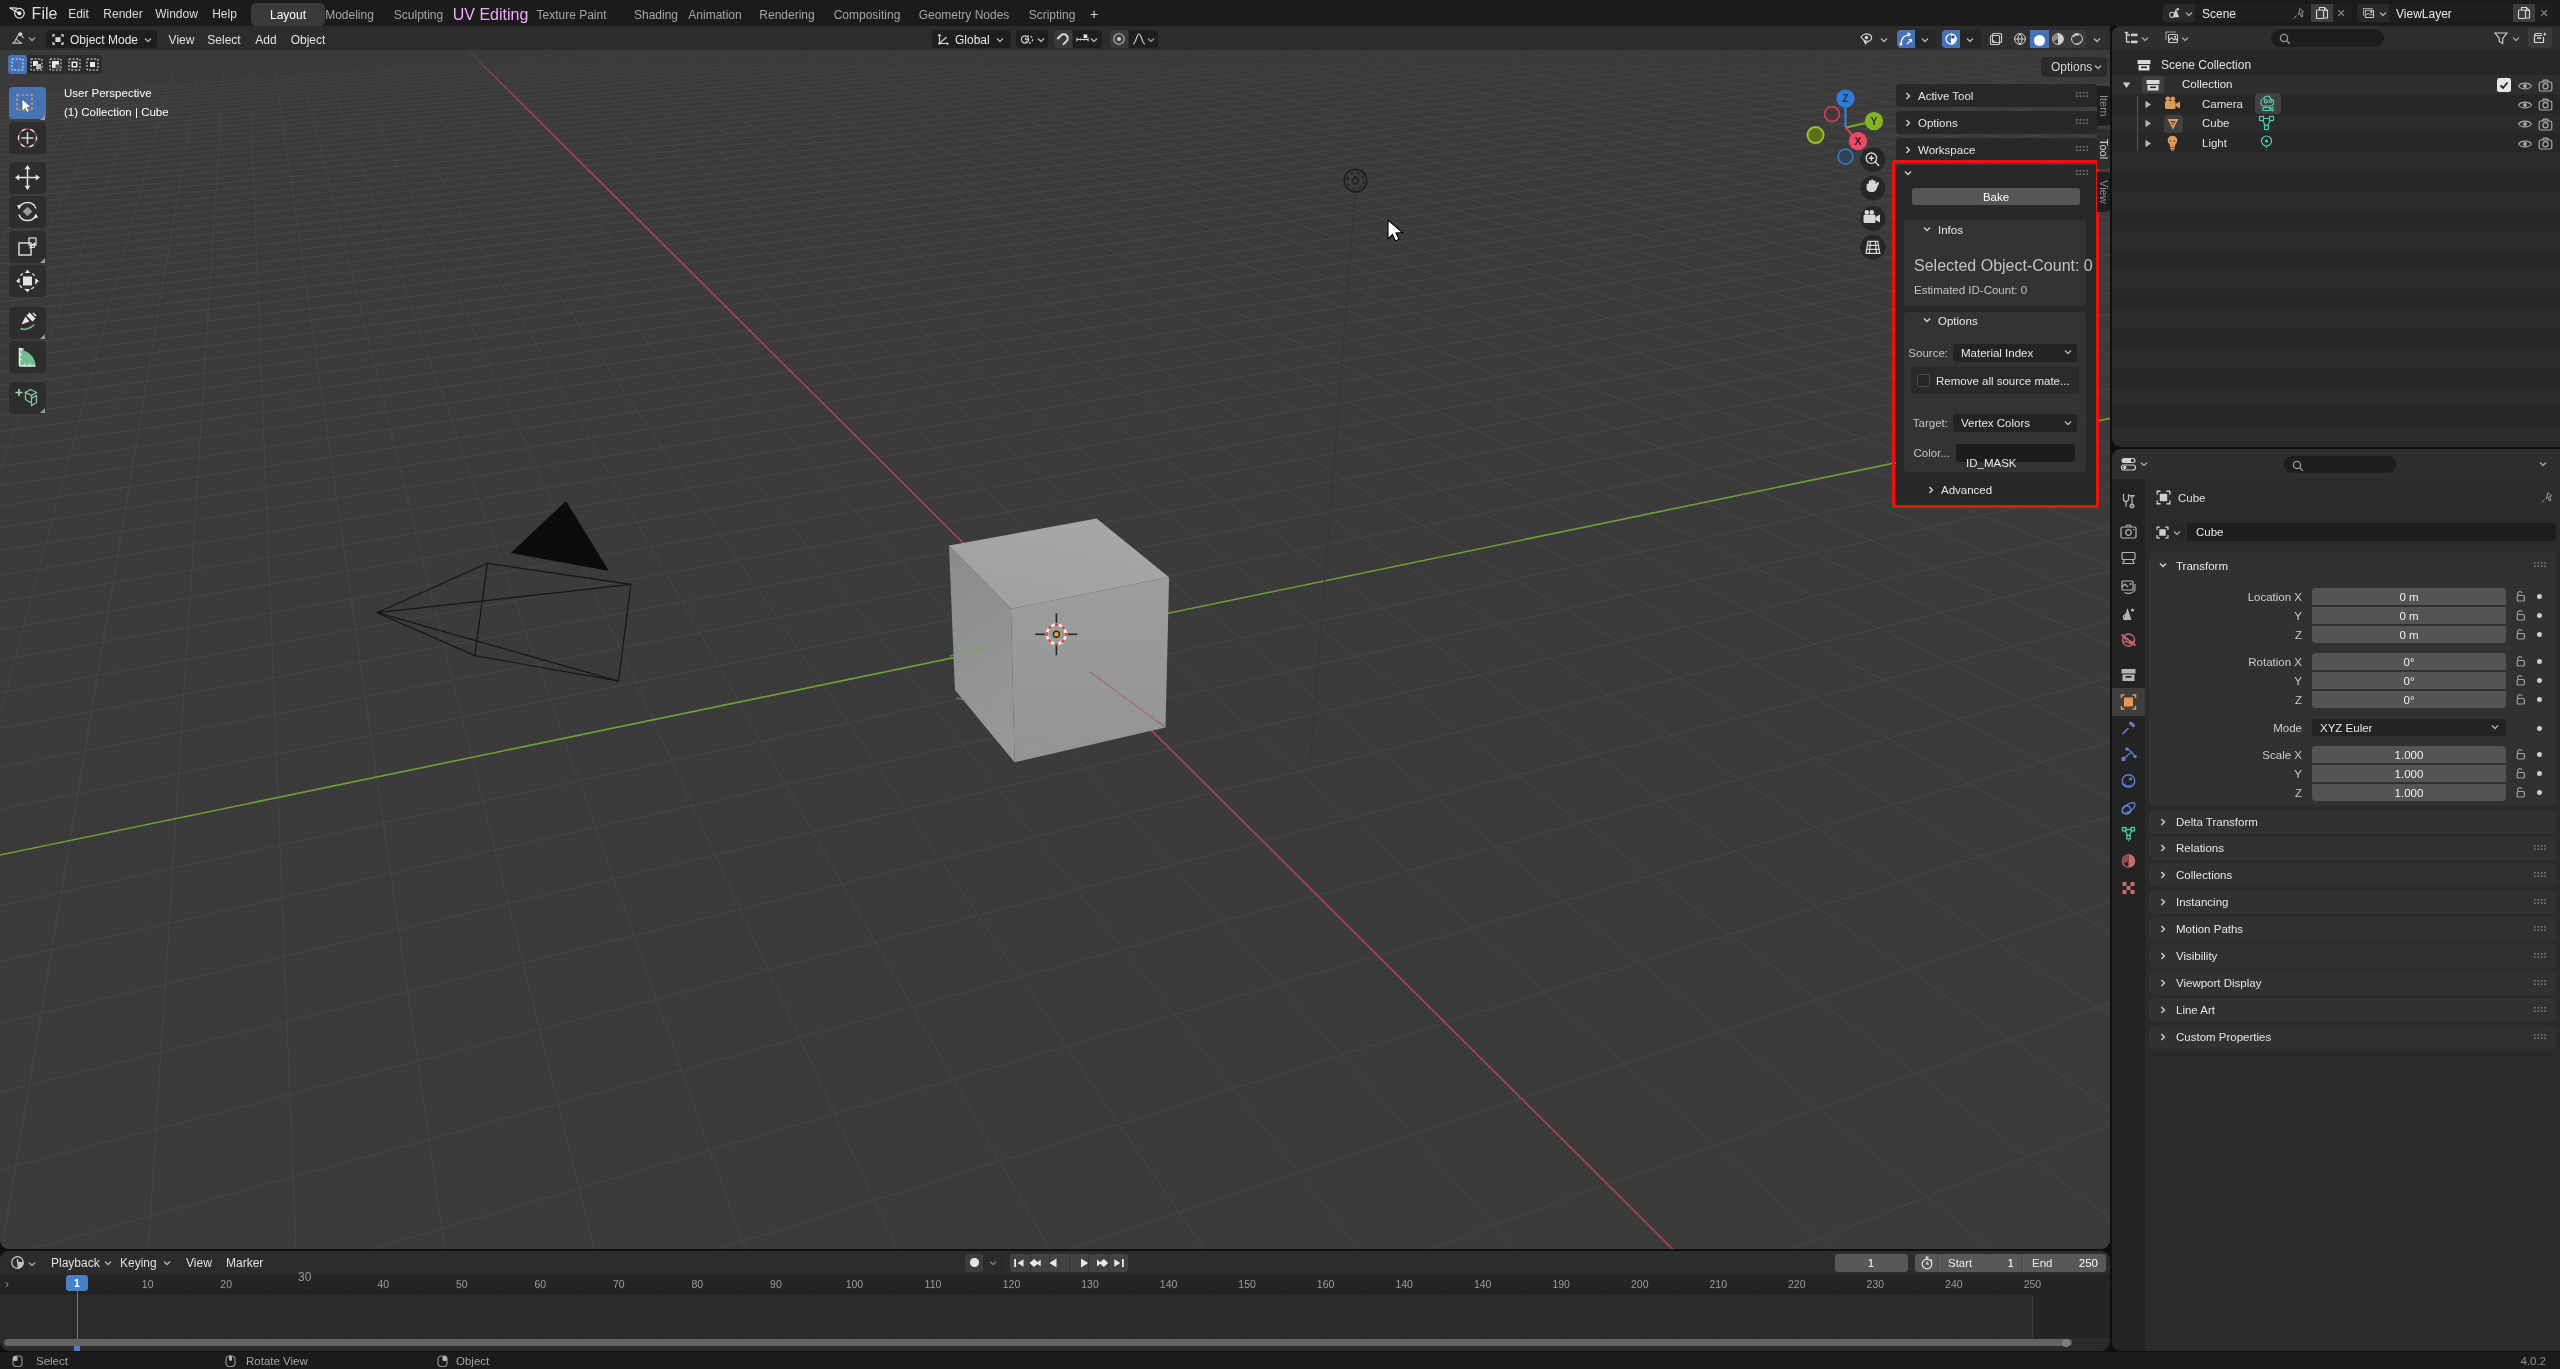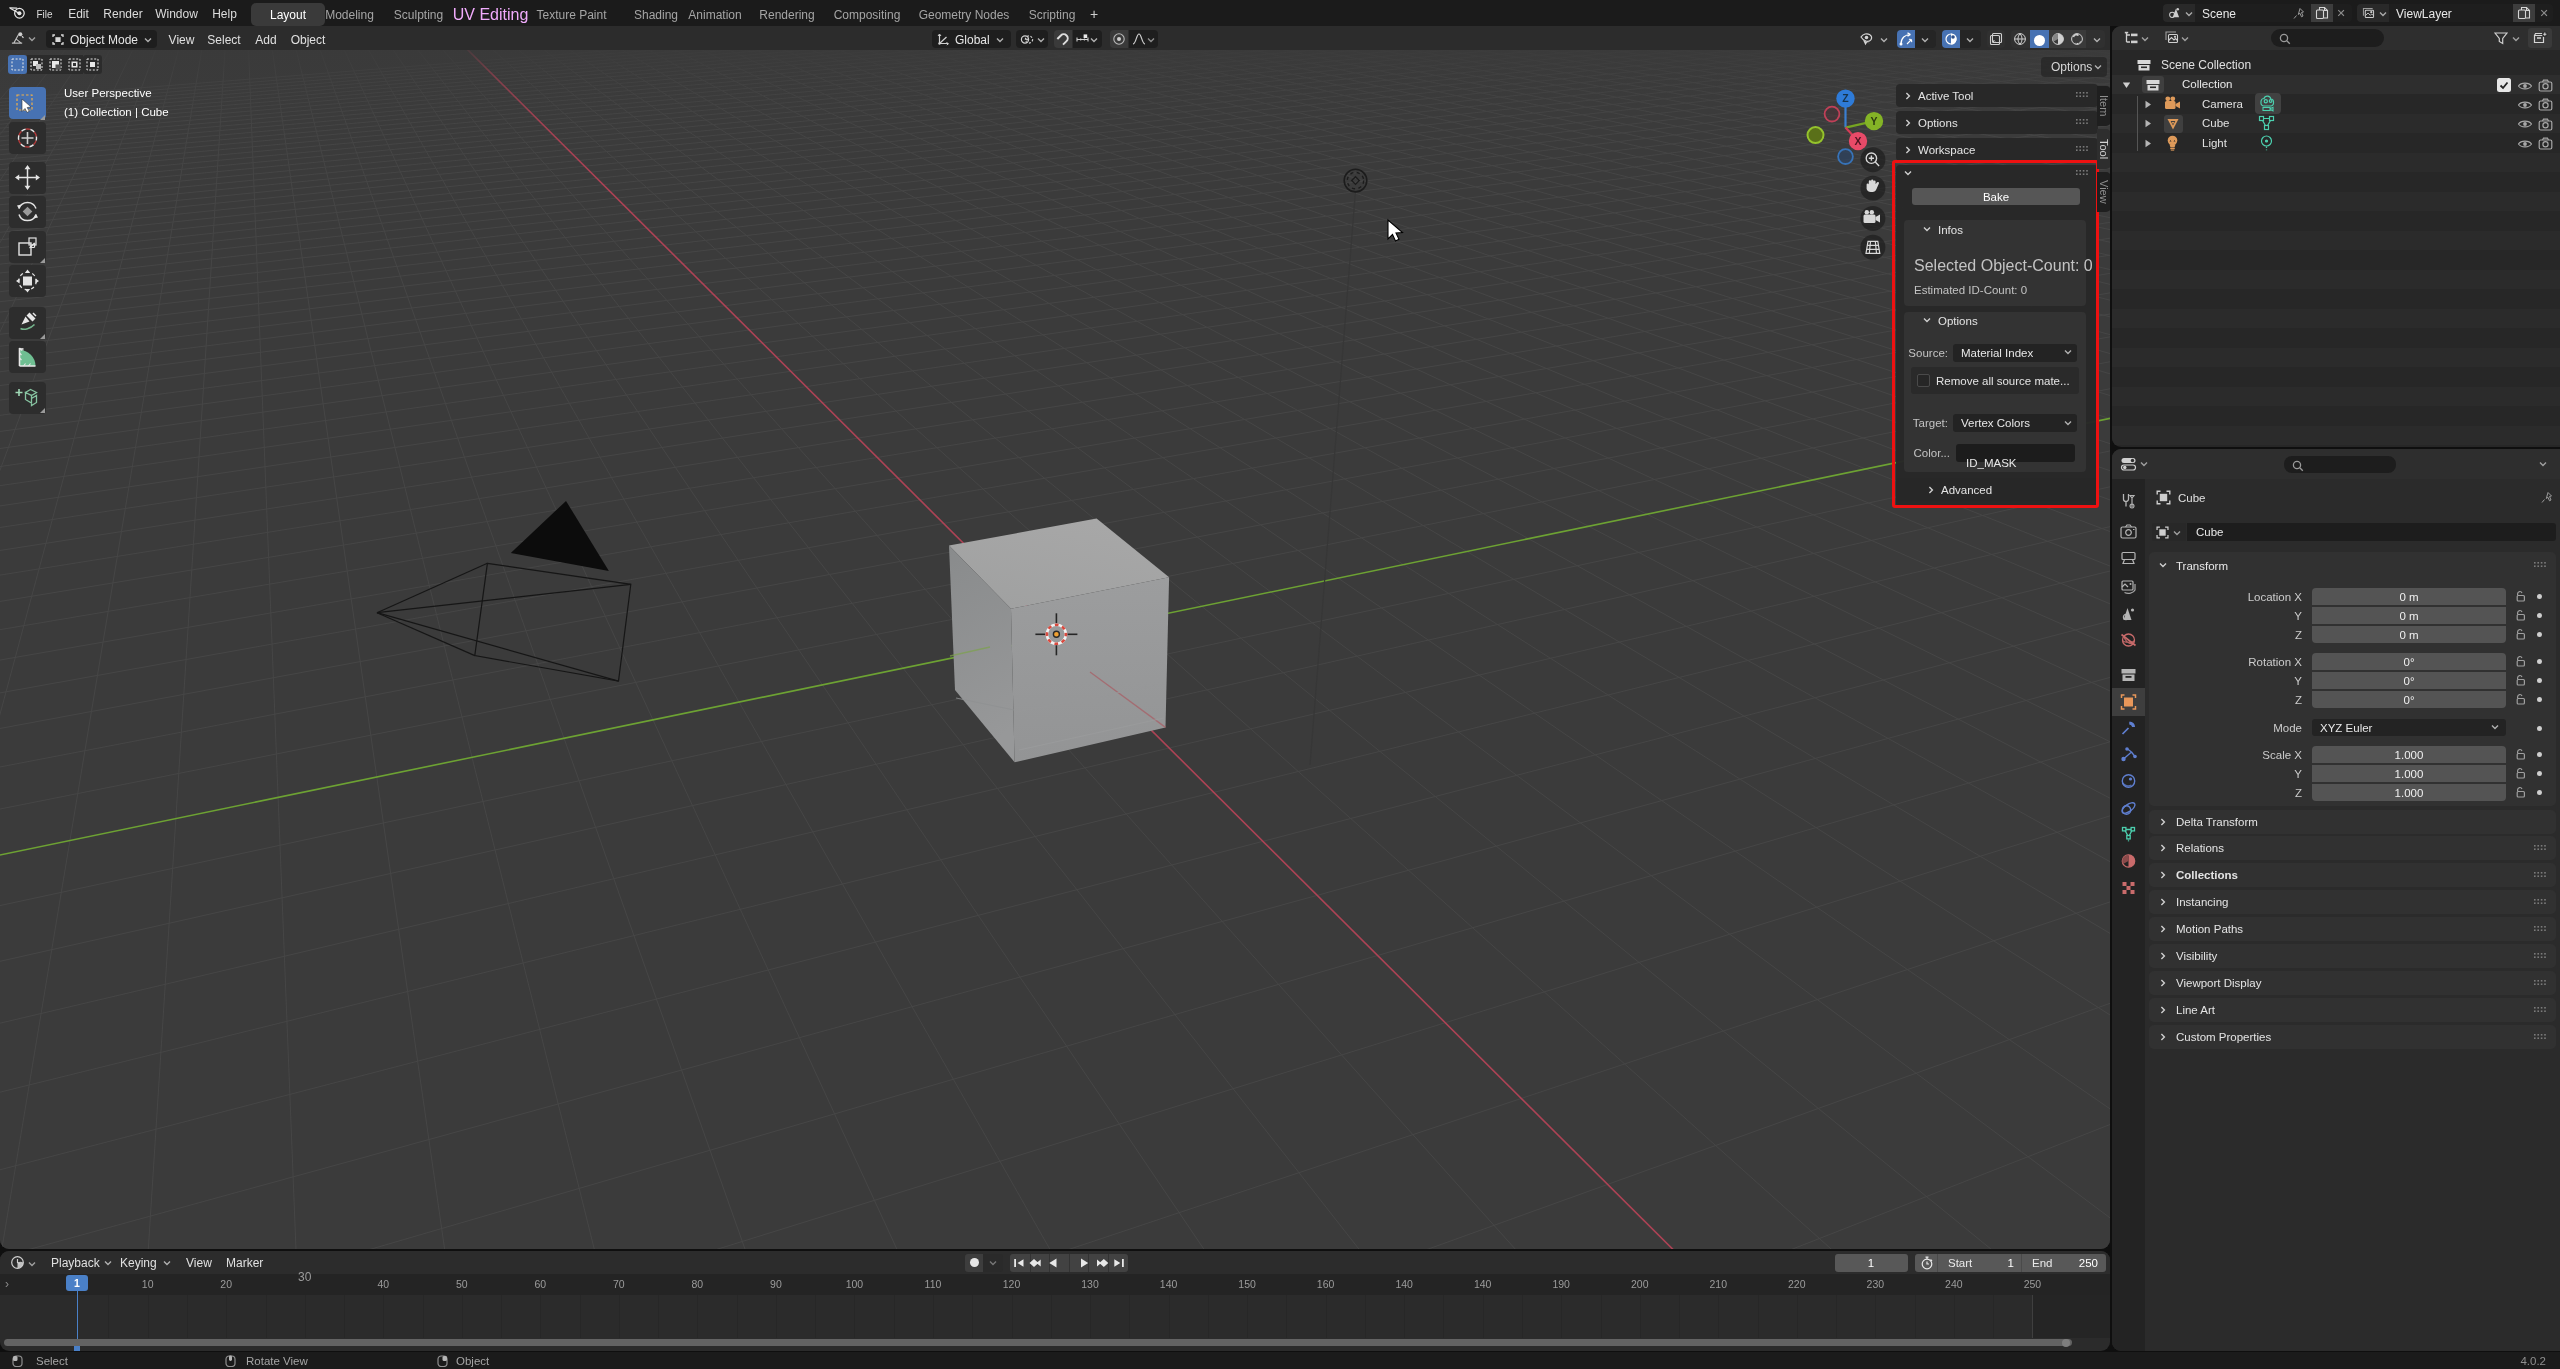--- a/index.html
+++ b/index.html
@@ -9,21 +9,21 @@
 <div class="abs" style="left:0;top:0;width:2560px;height:1369px;background:#0f0f0f;">
 <div class="abs" style="left:0px;top:0px;width:2560px;height:26px;background:#1b1b1b;border-radius:0px;"></div>
     <svg class="abs" style="left:9px;top:5px" width="17" height="15" viewBox="0 0 22 18">
 <g stroke="#e8e8e8" stroke-width="1.6" fill="none">
 <circle cx="13.5" cy="10" r="6.2"></circle>
 <path d="M1.5,3.5 L13,10"></path>
 <path d="M1,3 L10,3.2" stroke-linecap="round"></path>
 </g>
       <circle cx="13.5" cy="10" r="2.6" fill="#e8e8e8"></circle>
     </svg>
-    <div class="txt" style="left:44.5px;transform:translateX(-50%);top:13.5px;line-height:0;font-size:10px;color:#dcdcdc;font-weight:400;letter-spacing:0px;"><span style="vertical-align:middle;line-height:normal;display:inline-block;transform:translateY(-50%);">File</span></div>
+    <div class="txt" style="left:44.5px;transform:translateX(-50%);top:13.5px;line-height:0;font-size:16px;color:#dcdcdc;font-weight:400;letter-spacing:0px;"><span style="vertical-align:middle;line-height:normal;display:inline-block;transform:translateY(-50%);">File</span></div>
     <div class="txt" style="left:78.5px;transform:translateX(-50%);top:13.5px;line-height:0;font-size:12px;color:#dcdcdc;font-weight:400;letter-spacing:0px;"><span style="vertical-align:middle;line-height:normal;display:inline-block;transform:translateY(-50%);">Edit</span></div>
     <div class="txt" style="left:123.0px;transform:translateX(-50%);top:13.5px;line-height:0;font-size:12px;color:#dcdcdc;font-weight:400;letter-spacing:0px;"><span style="vertical-align:middle;line-height:normal;display:inline-block;transform:translateY(-50%);">Render</span></div>
     <div class="txt" style="left:176.5px;transform:translateX(-50%);top:13.5px;line-height:0;font-size:12px;color:#dcdcdc;font-weight:400;letter-spacing:0px;"><span style="vertical-align:middle;line-height:normal;display:inline-block;transform:translateY(-50%);">Window</span></div>
     <div class="txt" style="left:224.5px;transform:translateX(-50%);top:13.5px;line-height:0;font-size:12px;color:#dcdcdc;font-weight:400;letter-spacing:0px;"><span style="vertical-align:middle;line-height:normal;display:inline-block;transform:translateY(-50%);">Help</span></div>
     <div class="abs" style="left:251px;top:3px;width:74px;height:23px;background:#3a3a3a;border-radius:5px;"></div>
     <div class="txt" style="left:288.0px;transform:translateX(-50%);top:14.5px;line-height:0;font-size:12px;color:#ffffff;font-weight:400;letter-spacing:0px;"><span style="vertical-align:middle;line-height:normal;display:inline-block;transform:translateY(-50%);">Layout</span></div>
     <div class="txt" style="left:349.5px;transform:translateX(-50%);top:14.5px;line-height:0;font-size:12px;color:#a5a5a5;font-weight:400;letter-spacing:0px;"><span style="vertical-align:middle;line-height:normal;display:inline-block;transform:translateY(-50%);">Modeling</span></div>
     <div class="txt" style="left:418.5px;transform:translateX(-50%);top:14.5px;line-height:0;font-size:12px;color:#a5a5a5;font-weight:400;letter-spacing:0px;"><span style="vertical-align:middle;line-height:normal;display:inline-block;transform:translateY(-50%);">Sculpting</span></div>
     <div class="txt" style="left:490.5px;transform:translateX(-50%);top:14.5px;line-height:0;font-size:16px;color:#f0abfc;font-weight:400;letter-spacing:0px;"><span style="vertical-align:middle;line-height:normal;display:inline-block;transform:translateY(-50%);">UV Editing</span></div>
     <div class="txt" style="left:571.5px;transform:translateX(-50%);top:14.5px;line-height:0;font-size:12px;color:#a5a5a5;font-weight:400;letter-spacing:0px;"><span style="vertical-align:middle;line-height:normal;display:inline-block;transform:translateY(-50%);">Texture Paint</span></div>
@@ -1343,21 +1343,21 @@
           <rect x="6.8" y="0.0" width="1.6" height="1.6"></rect>
           <rect x="6.8" y="3.4" width="1.6" height="1.6"></rect>
           <rect x="10.2" y="0.0" width="1.6" height="1.6"></rect>
           <rect x="10.2" y="3.4" width="1.6" height="1.6"></rect>
         </g>
       </svg>
       <div class="abs" style="left:37px;top:414px;width:407px;height:24px;background:#313131;border-radius:5px;"></div>
       <svg class="abs" style="left:47px;top:421px" width="8" height="10" viewBox="0 0 8 10">
         <polyline points="2.4,2 5.4,5 2.4,8" fill="none" stroke="#cfcfcf" stroke-width="1.4"></polyline>
       </svg>
-      <div class="txt" style="left:64px;top:426px;line-height:0;font-size:11.5px;color:#e4e4e4;font-weight:700;letter-spacing:0px;"><span style="vertical-align:middle;line-height:normal;display:inline-block;transform:translateY(-50%);">Collections</span></div>
+      <div class="txt" style="left:64px;top:426px;line-height:0;font-size:11.5px;color:#e4e4e4;font-weight:400;letter-spacing:0px;"><span style="vertical-align:middle;line-height:normal;display:inline-block;transform:translateY(-50%);">Collections</span></div>
       <svg class="abs" style="left:422px;top:423px" width="14" height="7" viewBox="0 0 14 7">
         <g fill="#7a7a7a">
           <rect x="0.0" y="0.0" width="1.6" height="1.6"></rect>
           <rect x="0.0" y="3.4" width="1.6" height="1.6"></rect>
           <rect x="3.4" y="0.0" width="1.6" height="1.6"></rect>
           <rect x="3.4" y="3.4" width="1.6" height="1.6"></rect>
           <rect x="6.8" y="0.0" width="1.6" height="1.6"></rect>
           <rect x="6.8" y="3.4" width="1.6" height="1.6"></rect>
           <rect x="10.2" y="0.0" width="1.6" height="1.6"></rect>
           <rect x="10.2" y="3.4" width="1.6" height="1.6"></rect>

